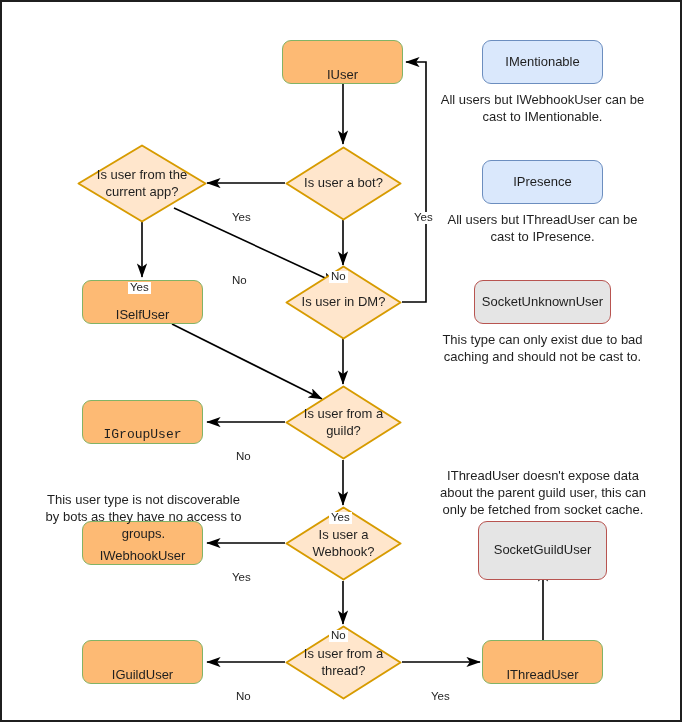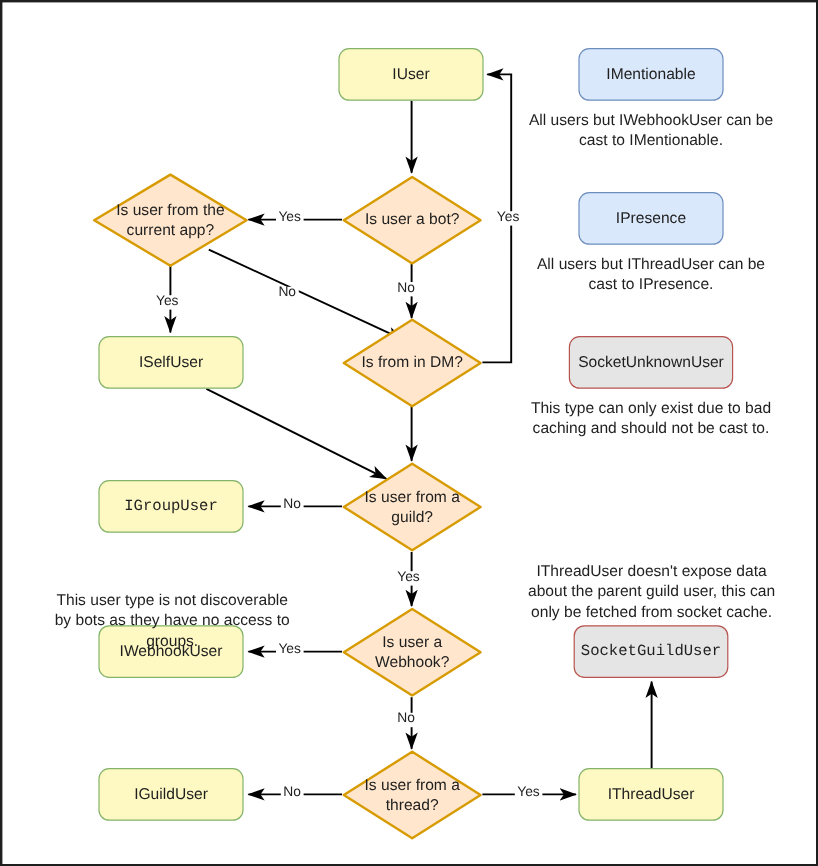--- a/index.html
+++ b/index.html
@@ -33,21 +33,21 @@
     text-align: center;
     font-size: 13px;
     color: #1f1f1f;
     line-height: 1.25;
   }
   .rect {
     border-radius: 9px;
     border-width: 1.5px;
     border-style: solid;
   }
-  .rect.green  { background: #fef9c3; border-color: #82b366; }
+  .rect.green  { background: #fdba74; border-color: #82b366; align-items: flex-end; }
   .rect.blue   { background: #dae8fc; border-color: #6c8ebf; }
   .rect.red    { background: #e5e5e5; border-color: #b85450; }
 
   .diamond-wrap {
     position: absolute;
     box-sizing: border-box;
   }
   .diamond-wrap svg {
     position: absolute;
     left: 0; top: 0;
@@ -78,20 +78,21 @@
   }
   .edge-label {
     position: absolute;
     font-size: 11.5px;
     color: #1f1f1f;
     background: #ffffff;
     padding: 0 2px;
     text-align: center;
     white-space: nowrap;
     line-height: 1;
+    margin-top: 36px;
   }
 </style>
 </head>
 <body>
 
 <div id="canvas">
 
   <svg id="edges" viewBox="0 0 682 722">
     <defs>
       <marker id="arrow" markerWidth="10" markerHeight="10" refX="8.5" refY="3.2" orient="auto" markerUnits="strokeWidth">
@@ -147,21 +148,21 @@
     <svg viewBox="0 0 130 79" preserveAspectRatio="none">
       <polygon points="65,1.5 128.5,39.5 65,77.5 1.5,39.5" fill="#ffe6cc" stroke="#d79b00" stroke-width="2" stroke-linejoin="round"></polygon>
     </svg>
     <div class="diamond-label">Is user from the current app?</div>
   </div>
 
   <div class="diamond-wrap" style="left:283px; top:263px; width:117px; height:75px;">
     <svg viewBox="0 0 117 75" preserveAspectRatio="none">
       <polygon points="58.5,1.5 115.5,37.5 58.5,73.5 1.5,37.5" fill="#ffe6cc" stroke="#d79b00" stroke-width="2" stroke-linejoin="round"></polygon>
     </svg>
-    <div class="diamond-label">Is from in DM?</div>
+    <div class="diamond-label">Is user in DM?</div>
   </div>
 
   <div class="node rect green" style="left:80px; top:278px; width:121px; height:44px;">
     <span>ISelfUser</span>
   </div>
 
   <div class="diamond-wrap" style="left:283px; top:383px; width:117px; height:75px;">
     <svg viewBox="0 0 117 75" preserveAspectRatio="none">
       <polygon points="58.5,1.5 115.5,37.5 58.5,73.5 1.5,37.5" fill="#ffe6cc" stroke="#d79b00" stroke-width="2" stroke-linejoin="round"></polygon>
     </svg>
@@ -209,21 +210,21 @@
   <div class="note" style="left:437px; top:210px; width:207px;">All users but IThreadUser can be cast to IPresence.</div>
 
   <div class="node rect red" style="left:472px; top:278px; width:137px; height:44px;">
     <span>SocketUnknownUser</span>
   </div>
   <div class="note" style="left:433px; top:330px; width:215px;">This type can only exist due to bad caching and should not be cast to.</div>
 
   <div class="note" style="left:38px; top:448px; width:207px;margin-top:42px;">This user type is not discoverable by bots as they have no access to groups.</div>
 
   <div class="note" style="left:430px; top:466px; width:222px;">IThreadUser doesn't expose data about the parent guild user, this can only be fetched from socket cache.</div>
-  <div class="node rect red" style="left:476px; top:519px; width:129px; height:44px;font-family:Liberation Mono, monospace;">
+  <div class="node rect red" style="left:476px; top:519px; width:129px; height:59px;">
     <span>SocketGuildUser</span>
   </div>
 
   <div class="edge-label" style="left:228px; top:174px;">Yes</div>
   <div class="edge-label" style="left:327px; top:233px;">No</div>
   <div class="edge-label" style="left:410px; top:174px;">Yes</div>
   <div class="edge-label" style="left:126px; top:244px;">Yes</div>
   <div class="edge-label" style="left:228px; top:237px;">No</div>
   <div class="edge-label" style="left:232px; top:413px;">No</div>
   <div class="edge-label" style="left:327px; top:474px;">Yes</div>

